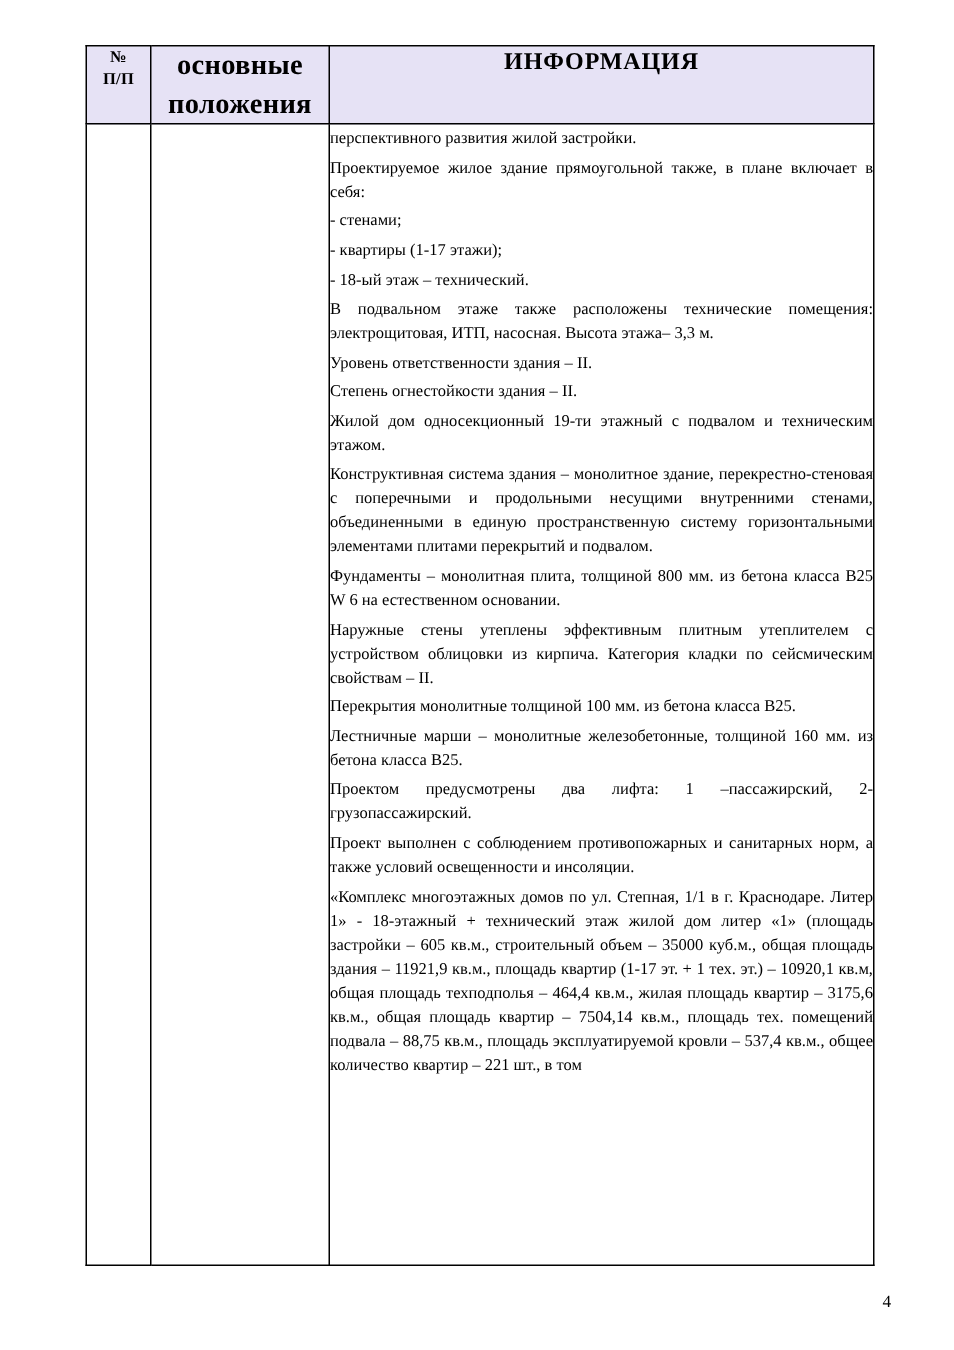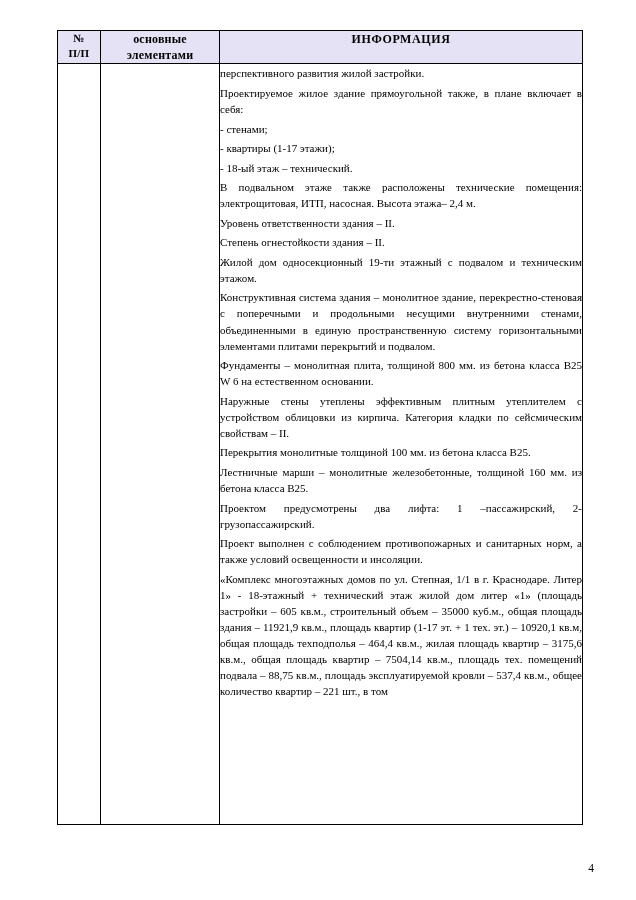--- a/index.html
+++ b/index.html
@@ -37,22 +37,22 @@
   thead th {
     background: #e6e2f5;
     text-align: center;
     font-weight: bold;
     padding: 10px 4px;
     font-size: 12px;
     line-height: 1.35;
     letter-spacing: .2px;
   }
   th.col-num { width: 42px; font-size: 11px; }
-  th.col-pos { width: 118px; font-size: 12px; }
-  th.col-info { font-size: 12px; letter-spacing: .6px; }
+  th.col-pos { width: 118px; font-size: 19px; }
+  th.col-info { font-size: 16px; letter-spacing: .6px; }
   th .th-line { display: block; }
   td.cell-num, td.cell-pos {
     height: 760px;
   }
   td.cell-info {
     padding: 8px 9px 10px 9px;
   }
   .para {
     font-size: 11px;
     line-height: 1.46;
@@ -80,36 +80,36 @@
 
   <table class="doc-table">
     <thead>
       <tr>
         <th class="col-num">
           <span class="th-line">№</span>
           <span class="th-line">П/П</span>
         </th>
         <th class="col-pos">
           <span class="th-line">основные</span>
-          <span class="th-line">элементами</span>
+          <span class="th-line">положения</span>
         </th>
         <th class="col-info">ИНФОРМАЦИЯ</th>
       </tr>
     </thead>
     <tbody>
       <tr>
         <td class="cell-num"></td>
         <td class="cell-pos"></td>
         <td class="cell-info">
           <p class="para first">перспективного развития жилой застройки.</p>
           <p class="para">Проектируемое жилое здание прямоугольной также, в плане включает в себя:</p>
           <p class="para">- стенами;</p>
           <p class="para">- квартиры (1-17 этажи);</p>
           <p class="para">- 18-ый этаж – технический.</p>
-          <p class="para">В подвальном этаже также расположены технические помещения: электрощитовая, ИТП, насосная. Высота этажа– 2,4 м.</p>
+          <p class="para">В подвальном этаже также расположены технические помещения: электрощитовая, ИТП, насосная. Высота этажа– 3,3 м.</p>
           <p class="para">Уровень ответственности здания – II.</p>
           <p class="para">Степень огнестойкости здания – II.</p>
           <p class="para">Жилой дом односекционный 19-ти этажный с подвалом и техническим этажом.</p>
           <p class="para">Конструктивная система здания – монолитное здание, перекрестно-стеновая с поперечными и продольными несущими внутренними стенами, объединенными в единую пространственную систему горизонтальными элементами плитами перекрытий и подвалом.</p>
           <p class="para">Фундаменты – монолитная плита, толщиной 800 мм. из бетона класса В25 W 6 на естественном основании.</p>
           <p class="para">Наружные стены утеплены эффективным плитным утеплителем с устройством облицовки из кирпича. Категория кладки по сейсмическим свойствам – II.</p>
           <p class="para">Перекрытия монолитные толщиной 100 мм. из бетона класса В25.</p>
           <p class="para">Лестничные марши – монолитные железобетонные, толщиной 160 мм. из бетона класса В25.</p>
           <p class="para">Проектом предусмотрены два лифта: 1 –пассажирский, 2- грузопассажирский.</p>
           <p class="para">Проект выполнен с соблюдением противопожарных и санитарных норм, а также условий освещенности и инсоляции.</p>

